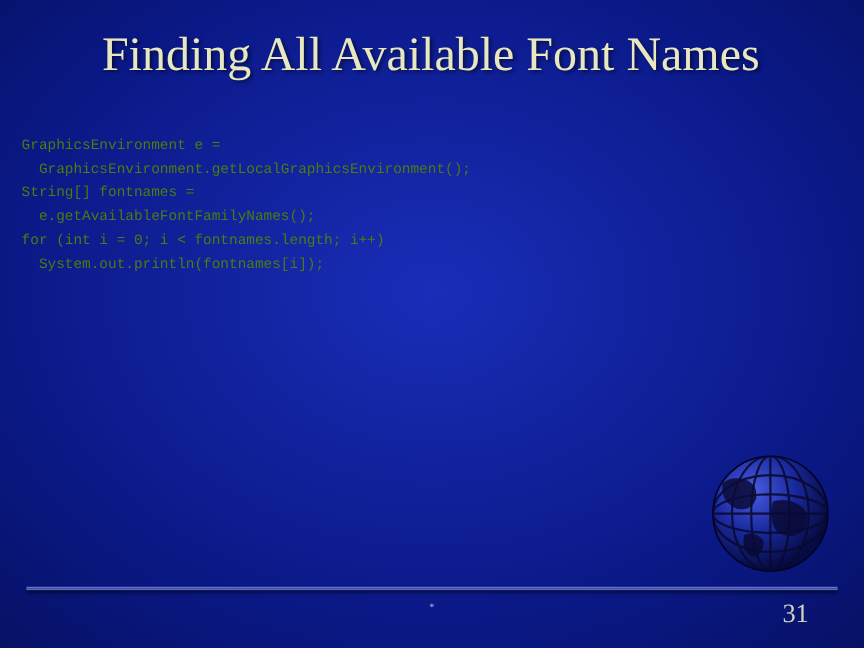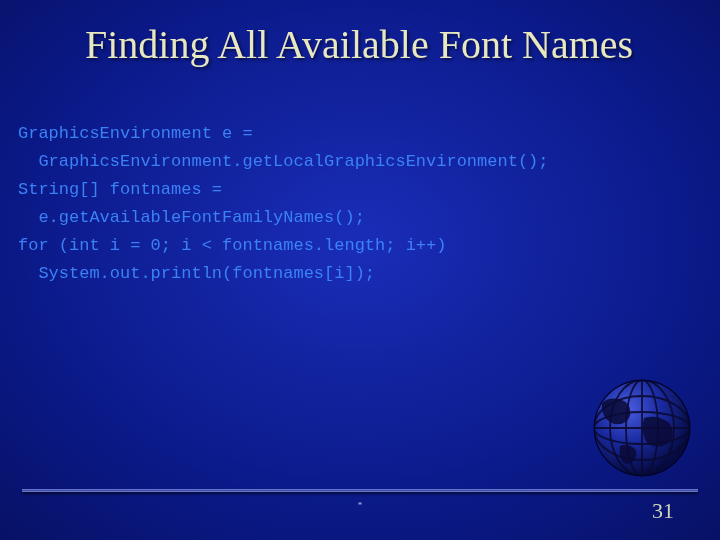--- a/index.html
+++ b/index.html
@@ -14,22 +14,22 @@
     font-size: 40px;
     font-weight: normal;
     text-align: center;
     padding: 22px 60px 0 58px;
     line-height: 1.15;
     text-shadow: 2px 2px 3px rgba(0,0,0,0.5);
   }
   .code-block {
     margin: 24px 18px 0 18px;
     font-family: "Courier New", monospace;
-    font-size: 17px;
-    color: #3b82f6;
+    font-size: 12px;
+    color: #4d7c0f;
     line-height: 1.65;
     white-space: pre;
   }
   .footer-rule {
     position: absolute;
     left: 22px;
     right: 22px;
     bottom: 48px;
     height: 3px;
     background: linear-gradient(to bottom, #7a88e0 0%, #3040a0 60%, #1a2470 100%);

